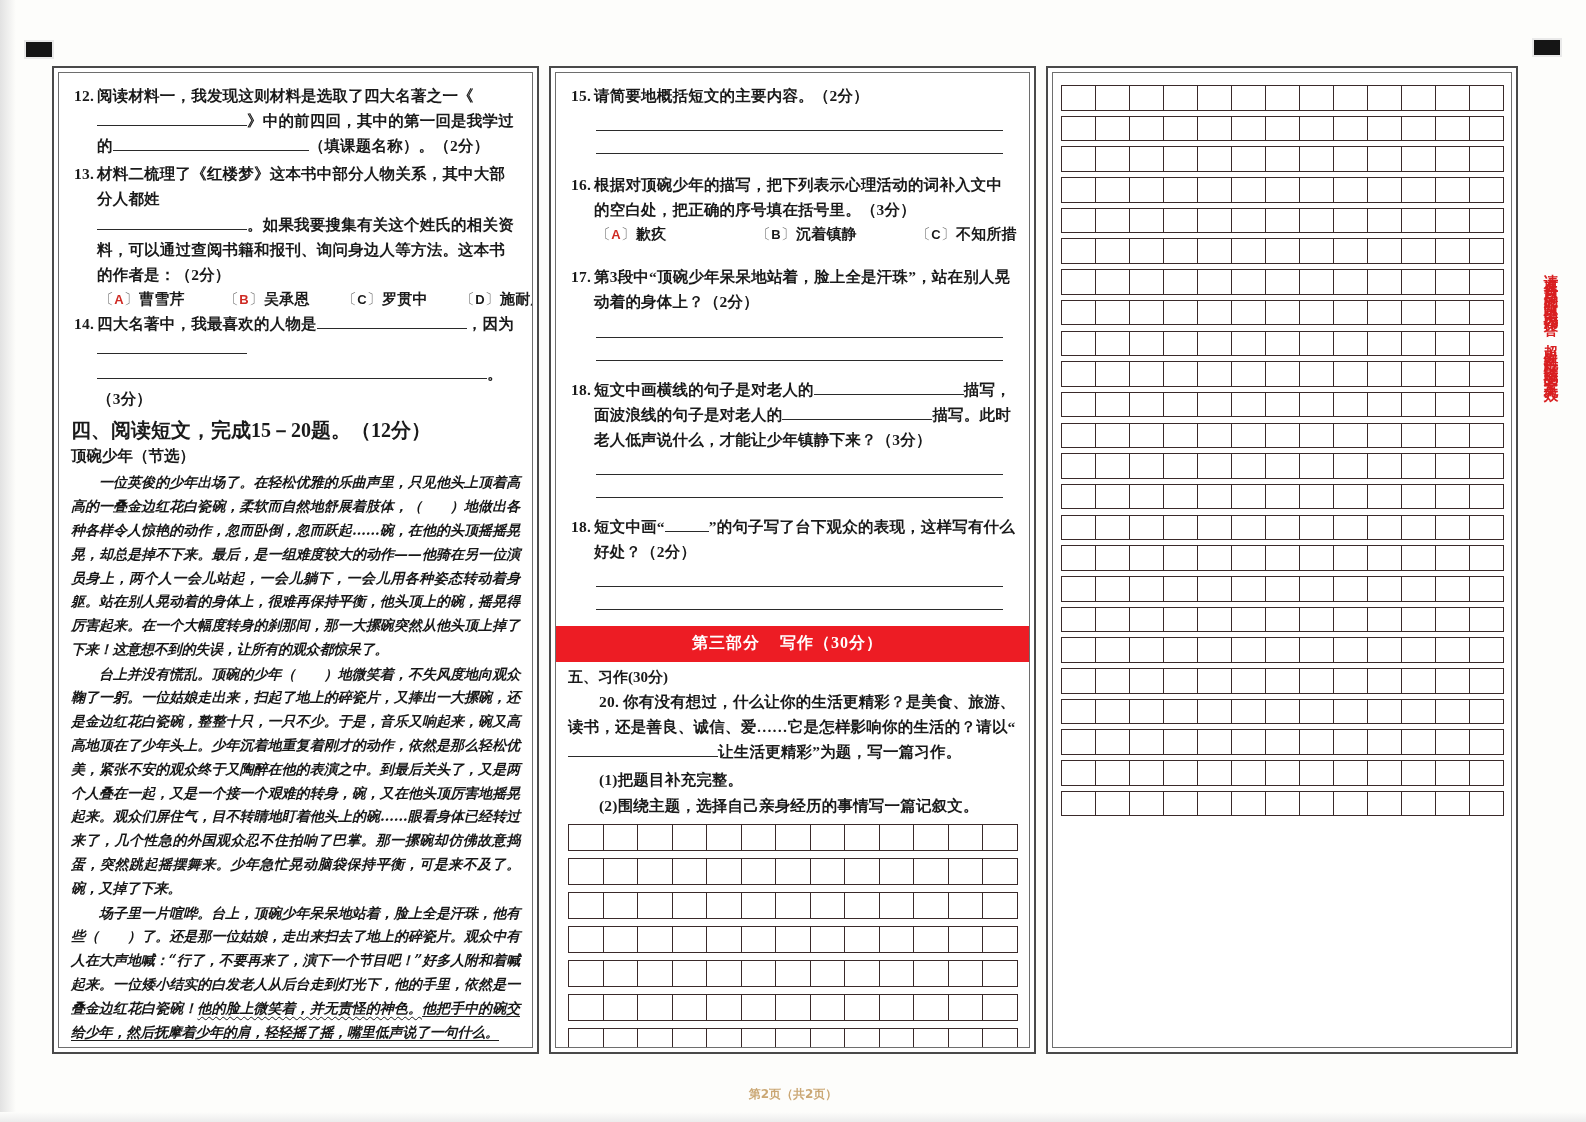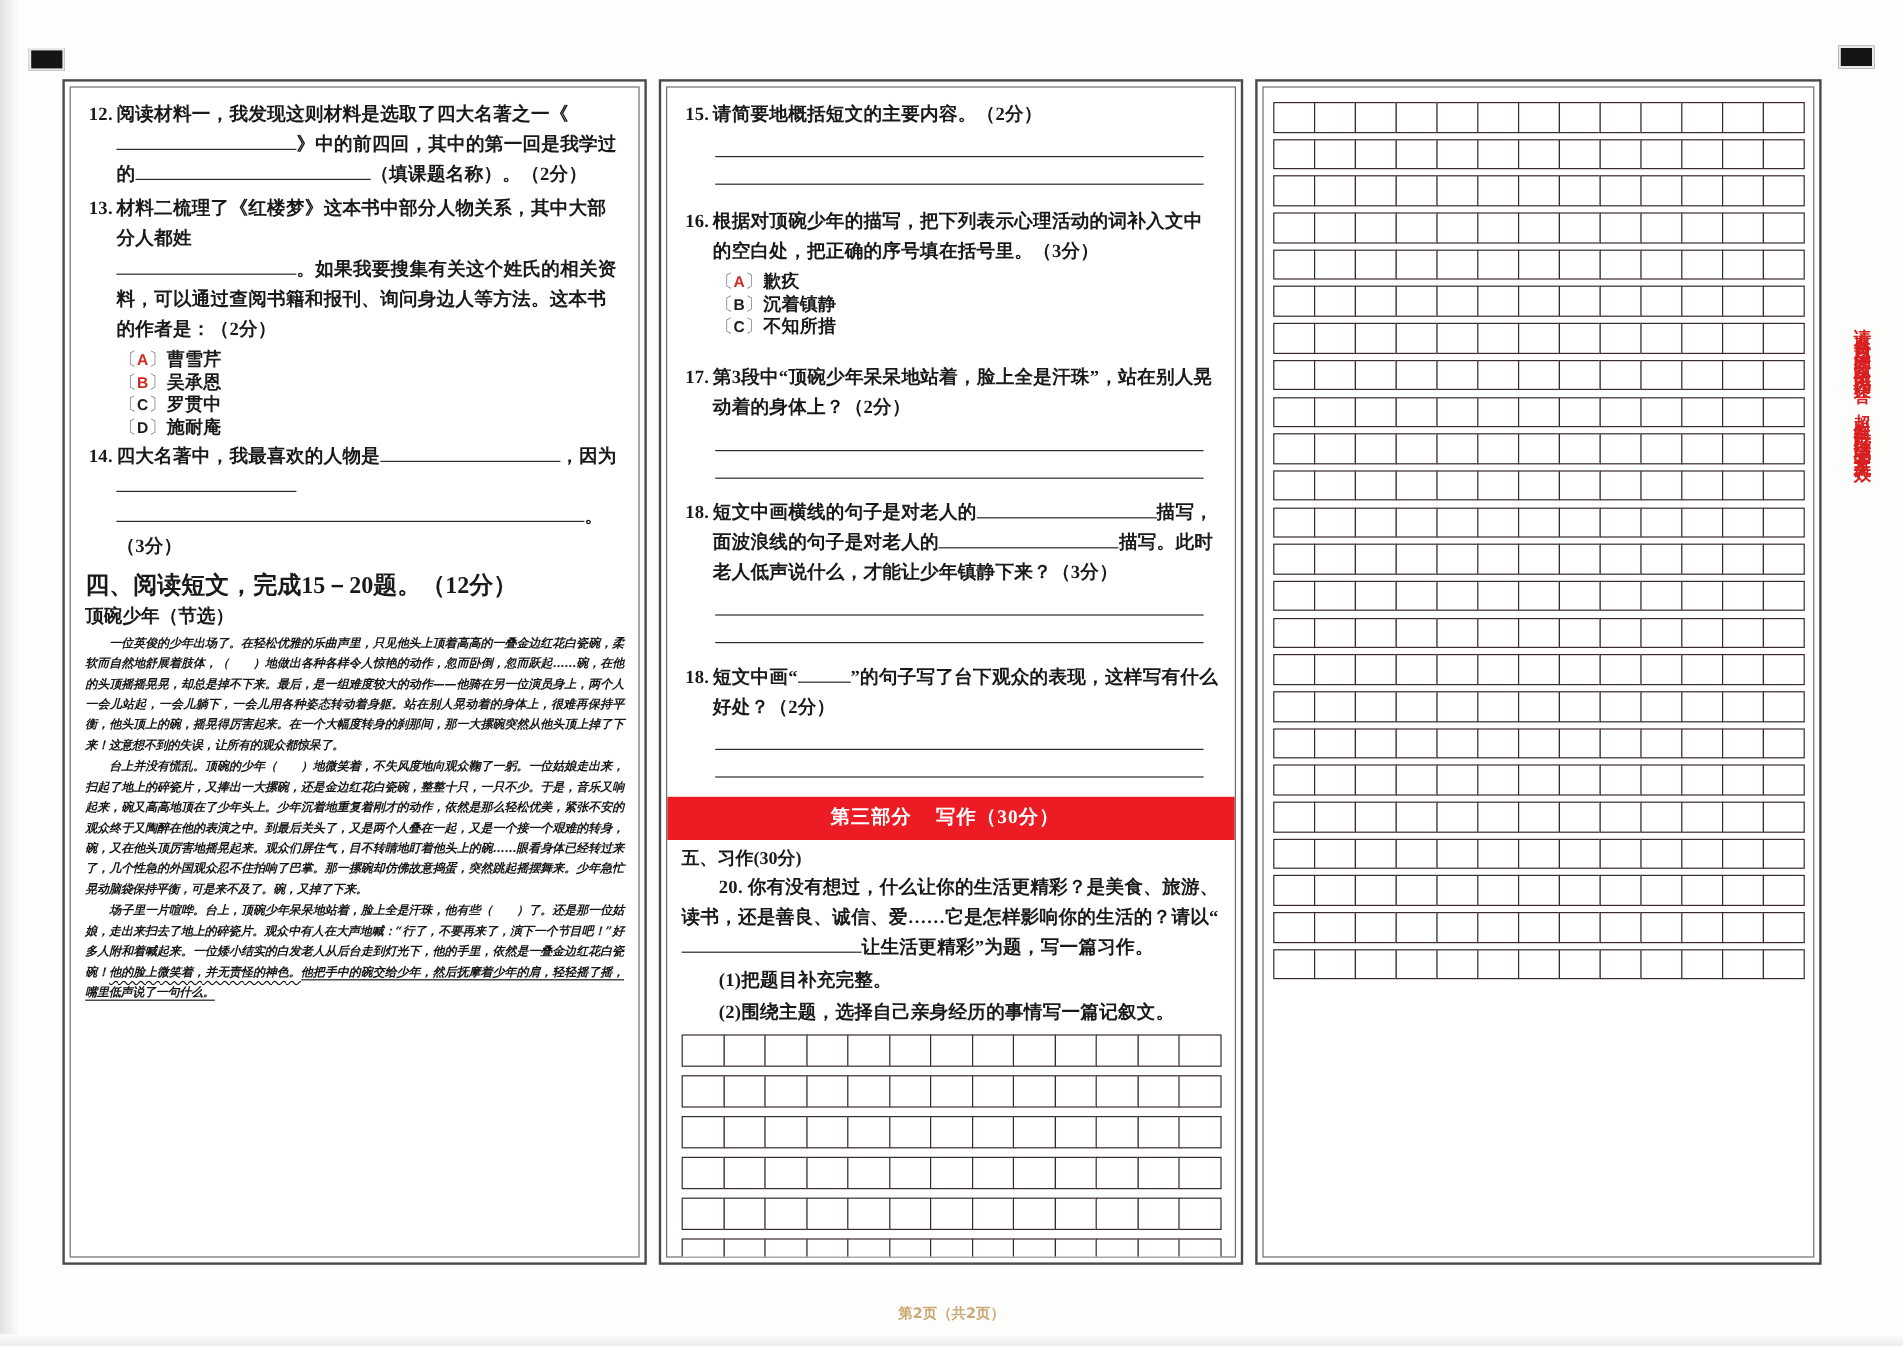--- a/index.html
+++ b/index.html
@@ -75,21 +75,20 @@
     height: 0;
   }
 
   
   .opts {
     display: flex;
     font-size: 15px;
     font-weight: 700;
     margin: 2px 0 2px 28px;
     letter-spacing: .2px;
-    flex-direction: column;
   }
   .opt { flex: 0 0 auto; }
   .opt .br { color: #6b6b6b; font-weight: 400; }
   .opt .ltr { color: #cf2b24; font-weight: 700; font-family: "Liberation Sans", sans-serif; font-size: 13px; }
   .opt .ltr-k { color: #1b1b1b; font-weight: 700; font-family: "Liberation Sans", sans-serif; font-size: 13px;}
 
   .sec-head {
     font-size: 20px;
     font-weight: 700;
     margin: 6px 0 2px 0;
@@ -97,21 +96,21 @@
   .art-title {
     text-align: left;
     font-size: 15.5px;
     font-weight: 700;
     margin: 2px 0 4px 0;
     font-family: "Liberation Serif", serif;
   }
   
   .passage {
     font-family: "DejaVu Serif", serif;
-    font-size: 10px;
+    font-size: 14px;
     line-height: 1.70;
     font-weight: 700;
     font-style: italic;
     text-align: justify;
     letter-spacing: -.2px;
     color: #171717;
   }
   .passage p { margin: 0 0 1px 0; text-indent: 2em; }
   .u-straight { border-bottom: 1.6px solid #1d1d1d; }
   .u-wavy {

